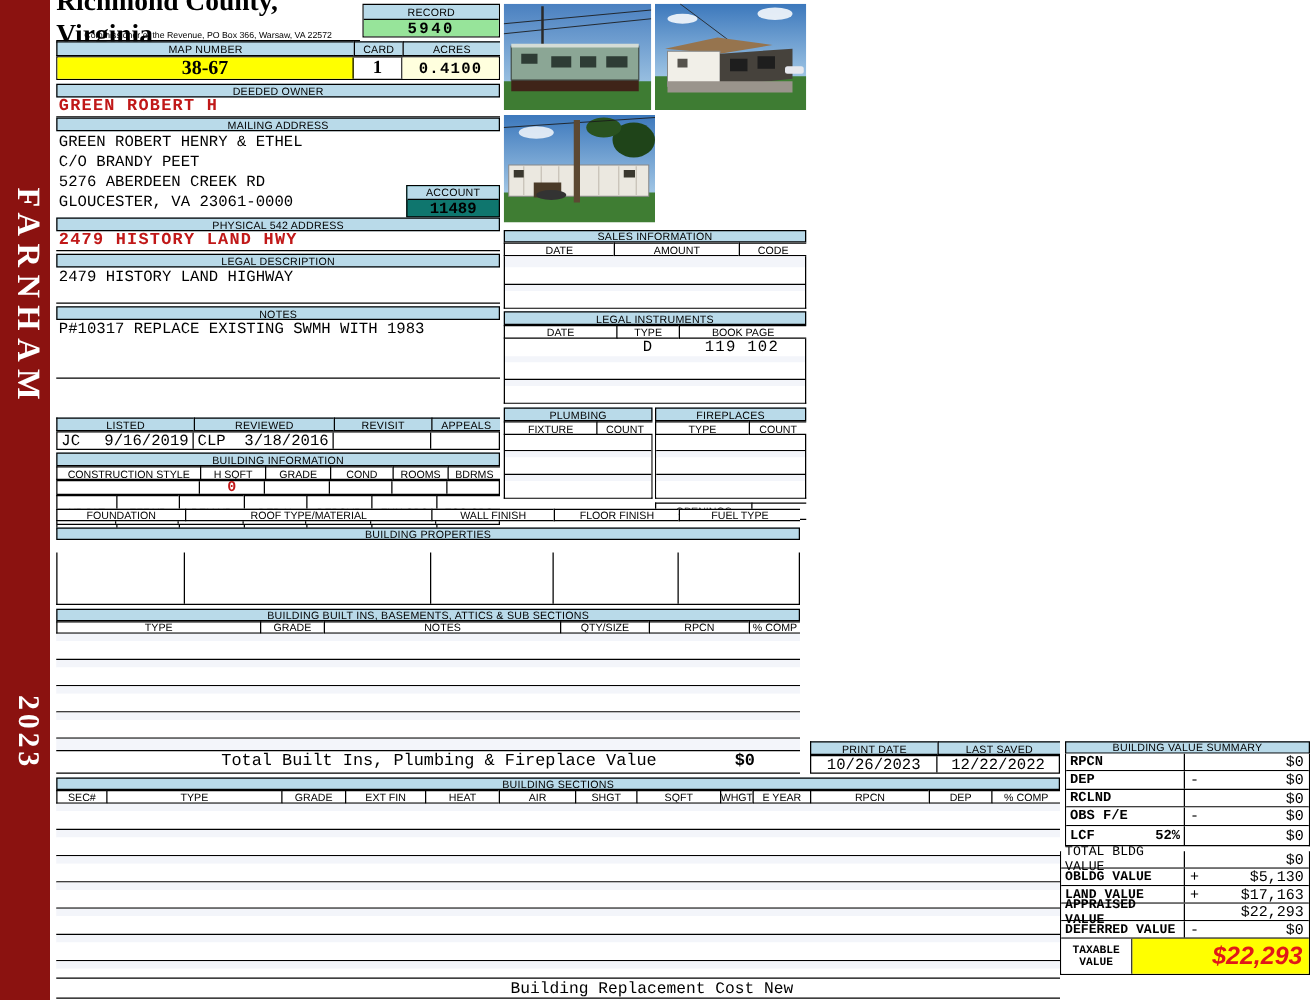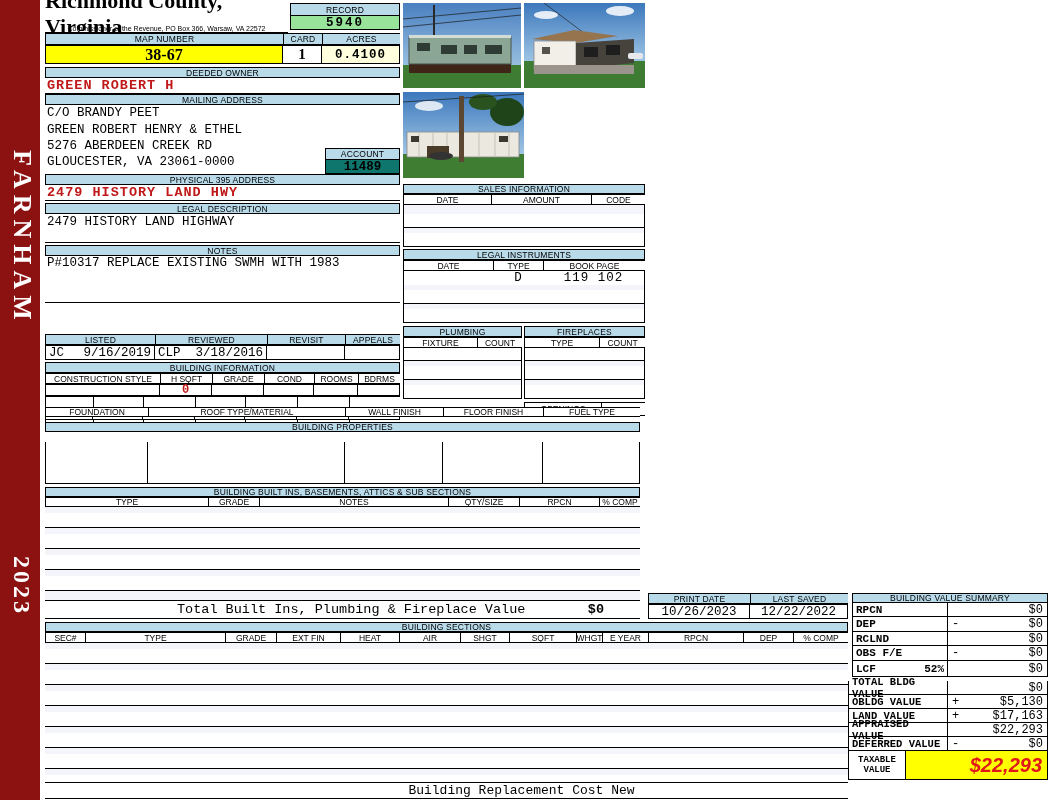--- a/index.html
+++ b/index.html
@@ -62,32 +62,32 @@
   <div class="cen" style="width:39px;font-family:'Liberation Serif',serif;font-weight:bold;font-size:15px">1</div>
   <div class="cen v vb" style="width:77px;background:#FFFFDE;letter-spacing:1px">0.4100</div>
 </div>
 
 <div class="abs bar" style="left:45px;top:67px;width:355px;height:11px">DEEDED OWNER</div>
 <div class="abs v vb red" style="left:45px;top:78px;width:355px;height:16px;border-bottom:1px solid #000;
      display:flex;align-items:center;padding-left:2px;font-size:13.5px;letter-spacing:1px">GREEN ROBERT H</div>
 
 <div class="abs bar" style="left:45px;top:94px;width:355px;height:11px">MAILING ADDRESS</div>
 <div class="abs" style="left:45px;top:105px;width:355px;height:68px">
+  <div class="v" style="line-height:16px;padding:1px 0 0 2px">GREEN ROBERT HENRY &amp; ETHEL</div>
   <div class="v" style="line-height:16px;padding-left:2px">C/O BRANDY PEET</div>
-  <div class="v" style="line-height:16px;padding:1px 0 0 2px">GREEN ROBERT HENRY &amp; ETHEL</div>
   <div class="v" style="line-height:16px;padding-left:2px">5276 ABERDEEN CREEK RD</div>
   <div class="v" style="line-height:16px;padding-left:2px">GLOUCESTER, VA 23061-0000</div>
 </div>
 
 <div class="abs box" style="left:325px;top:148px;width:75px;height:26px;background:#0f766e">
   <div class="bar" style="height:11px;border:none;border-bottom:1px solid #000">ACCOUNT</div>
   <div class="cen v vb" style="height:13px">11489</div>
 </div>
 
-<div class="abs bar" style="left:45px;top:174px;width:355px;height:11px">PHYSICAL 395 ADDRESS</div>
+<div class="abs bar" style="left:45px;top:174px;width:355px;height:11px">PHYSICAL 542 ADDRESS</div>
 <div class="abs v vb red" style="left:45px;top:185px;width:355px;height:16px;border-bottom:1px solid #000;
      display:flex;align-items:center;padding-left:2px;font-size:13.5px;letter-spacing:1px">2479 HISTORY LAND HWY</div>
 
 <div class="abs bar" style="left:45px;top:203px;width:355px;height:11px">LEGAL DESCRIPTION</div>
 <div class="abs" style="left:45px;top:214px;width:355px;height:29px;border-bottom:1px solid #000">
   <div class="v" style="padding:1px 0 0 2px">2479 HISTORY LAND HIGHWAY</div>
 </div>
 
 <div class="abs bar" style="left:45px;top:245px;width:355px;height:11px">NOTES</div>
 <div class="abs" style="left:45px;top:256px;width:355px;height:47px;border-bottom:1px solid #000">
@@ -423,21 +423,21 @@
 </div>
 
 <div class="abs" style="left:45px;top:782px;width:803px;height:17px;border-top:1px solid #000;border-bottom:1px solid #000;
      display:flex;align-items:center;justify-content:center;background:#fff">
   <span class="v" style="font-size:13px;margin-left:150px">Building Replacement Cost New</span>
 </div>
 
 <div class="abs" style="left:848px;top:681px;width:200px">
   <div class="box" style="border-top:none">
     <div class="sumrow" style="height:14px">
-      <div class="sumlabel" style="width:99px;font-weight:bold;font-size:10.5px">
+      <div class="sumlabel" style="width:99px;font-weight:normal;font-size:10.5px">
           <span>TOTAL BLDG VALUE</span>
         </div>
       <div class="sumval">
           <span></span>
           <span>$0</span>
         </div>
     </div>
     <div class="sumrow" style="height:14px">
       <div class="sumlabel" style="width:99px;font-weight:bold;font-size:10.5px">
           <span>OBLDG VALUE</span>

